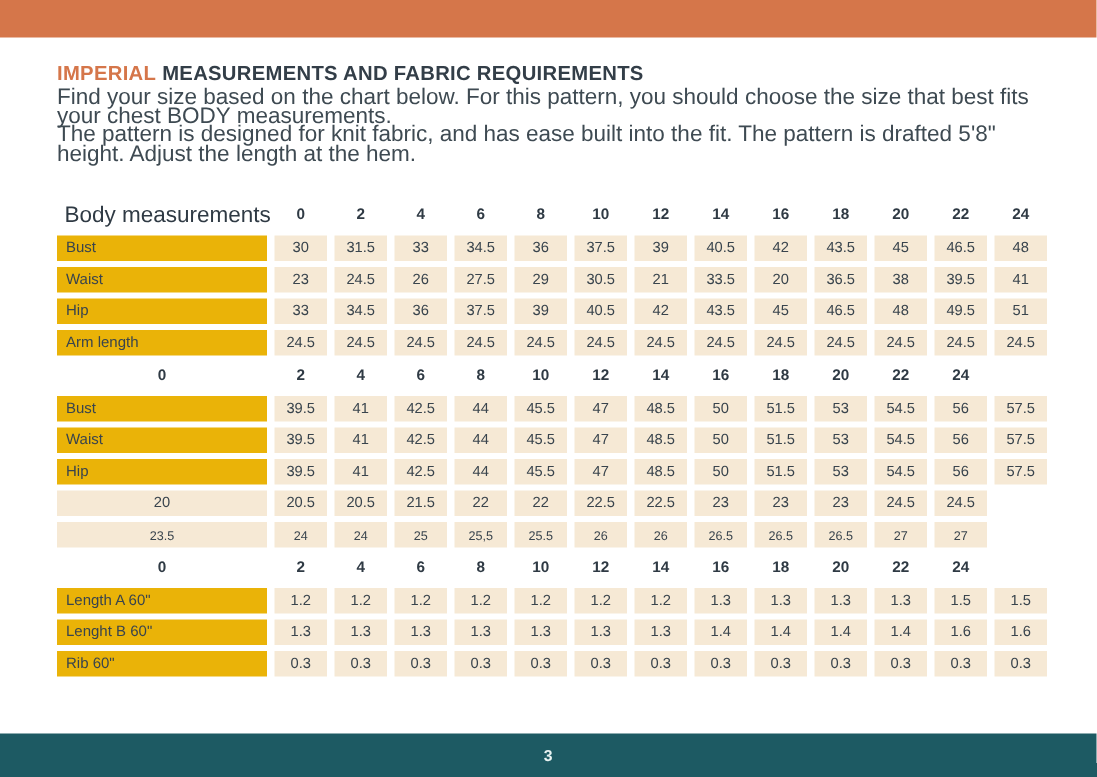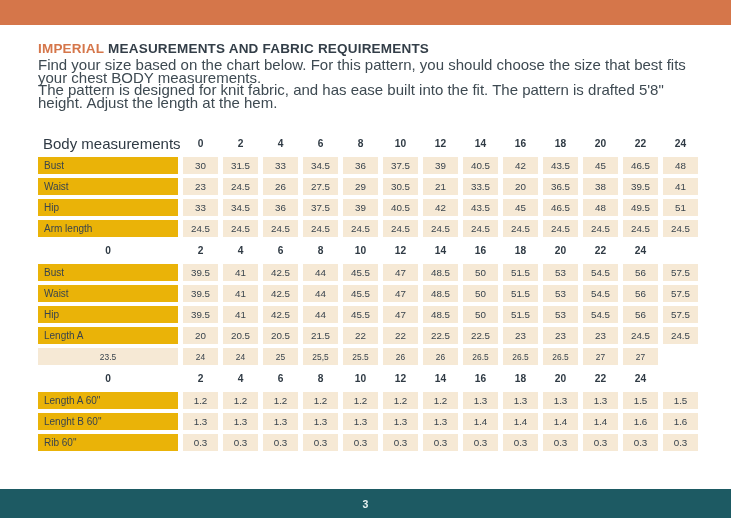--- a/index.html
+++ b/index.html
@@ -228,21 +228,20 @@
           <div class="rcell">47</div>
           <div class="rcell">48.5</div>
           <div class="rcell">50</div>
           <div class="rcell">51.5</div>
           <div class="rcell">53</div>
           <div class="rcell">54.5</div>
           <div class="rcell">56</div>
           <div class="rcell">57.5</div>
         </div>
         <div class="trow">
-    <div class="rlabel">Length A</div>
   <div class="rcell">20</div>
           <div class="rcell">20.5</div>
           <div class="rcell">20.5</div>
           <div class="rcell">21.5</div>
           <div class="rcell">22</div>
           <div class="rcell">22</div>
           <div class="rcell">22.5</div>
           <div class="rcell">22.5</div>
           <div class="rcell">23</div>
           <div class="rcell">23</div>

